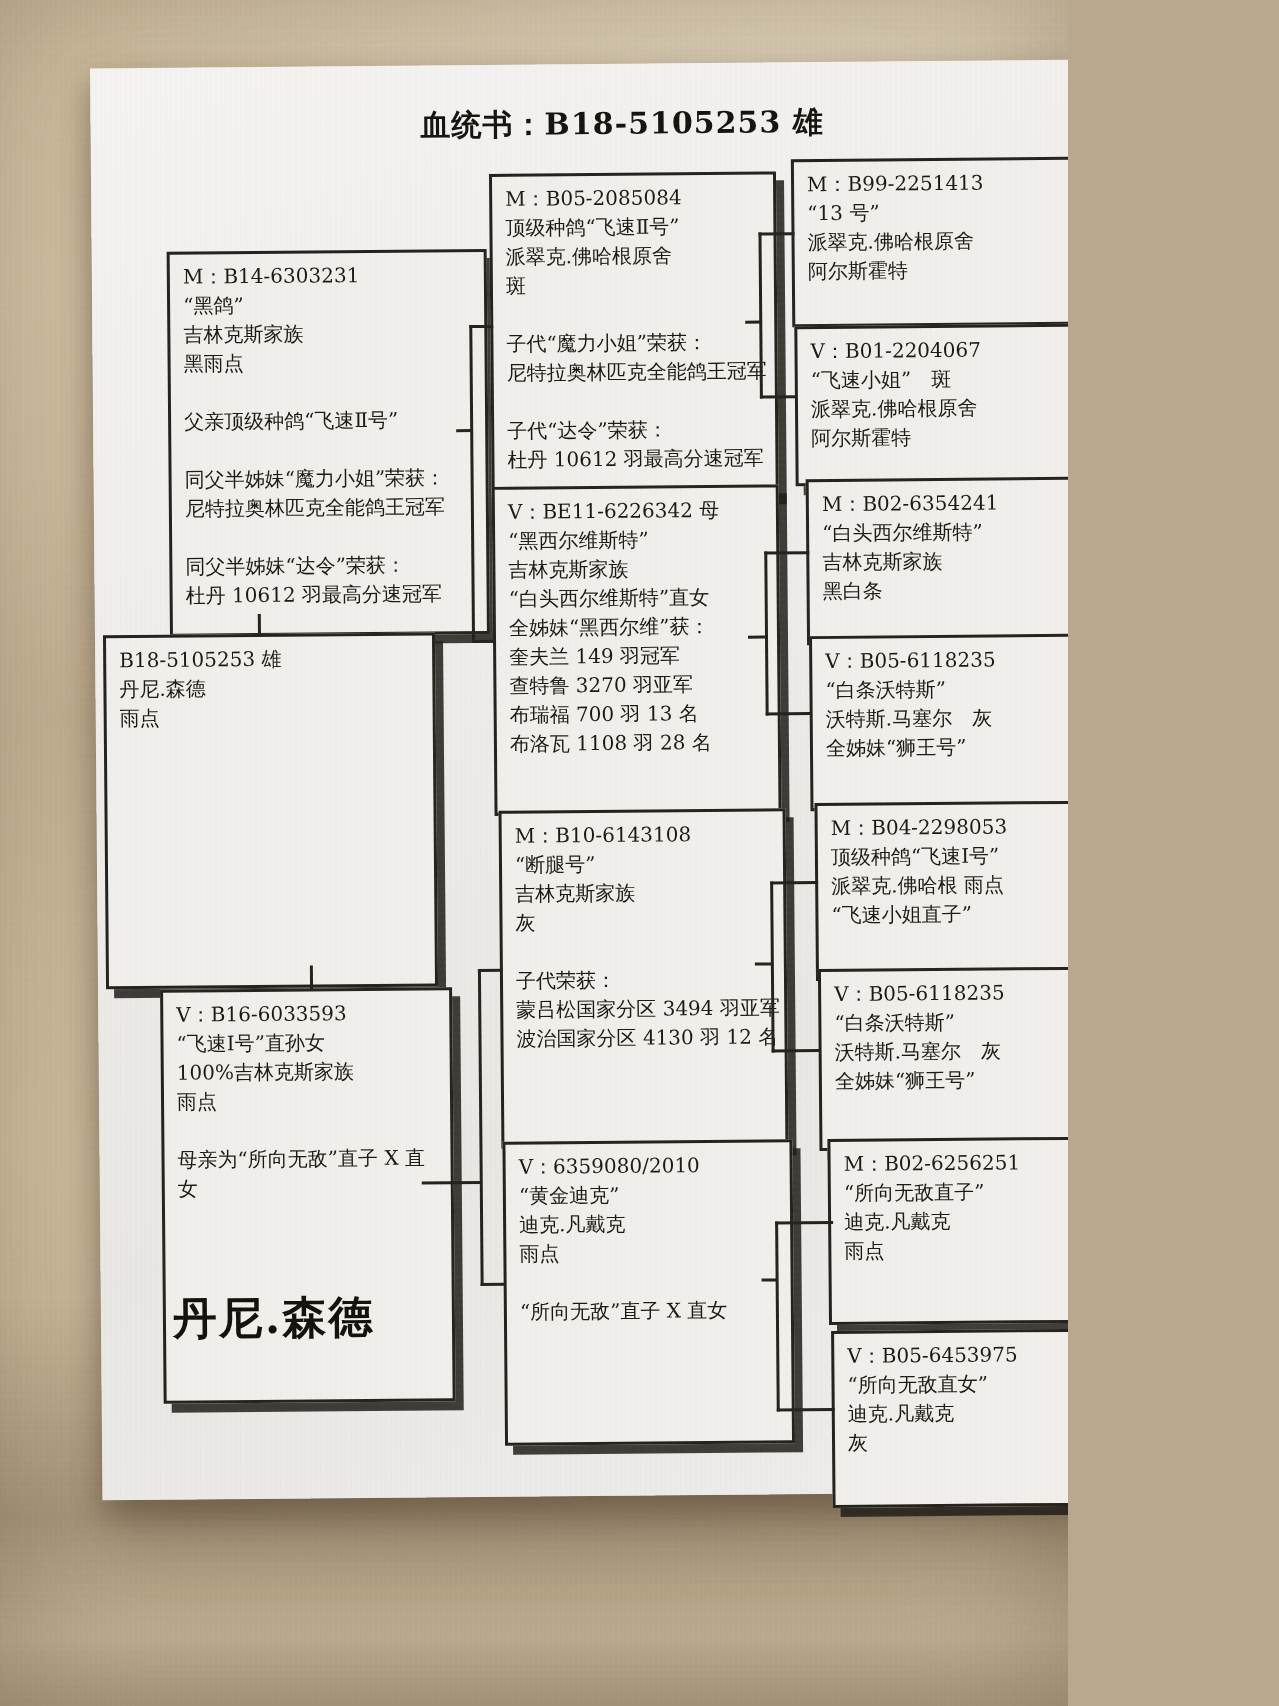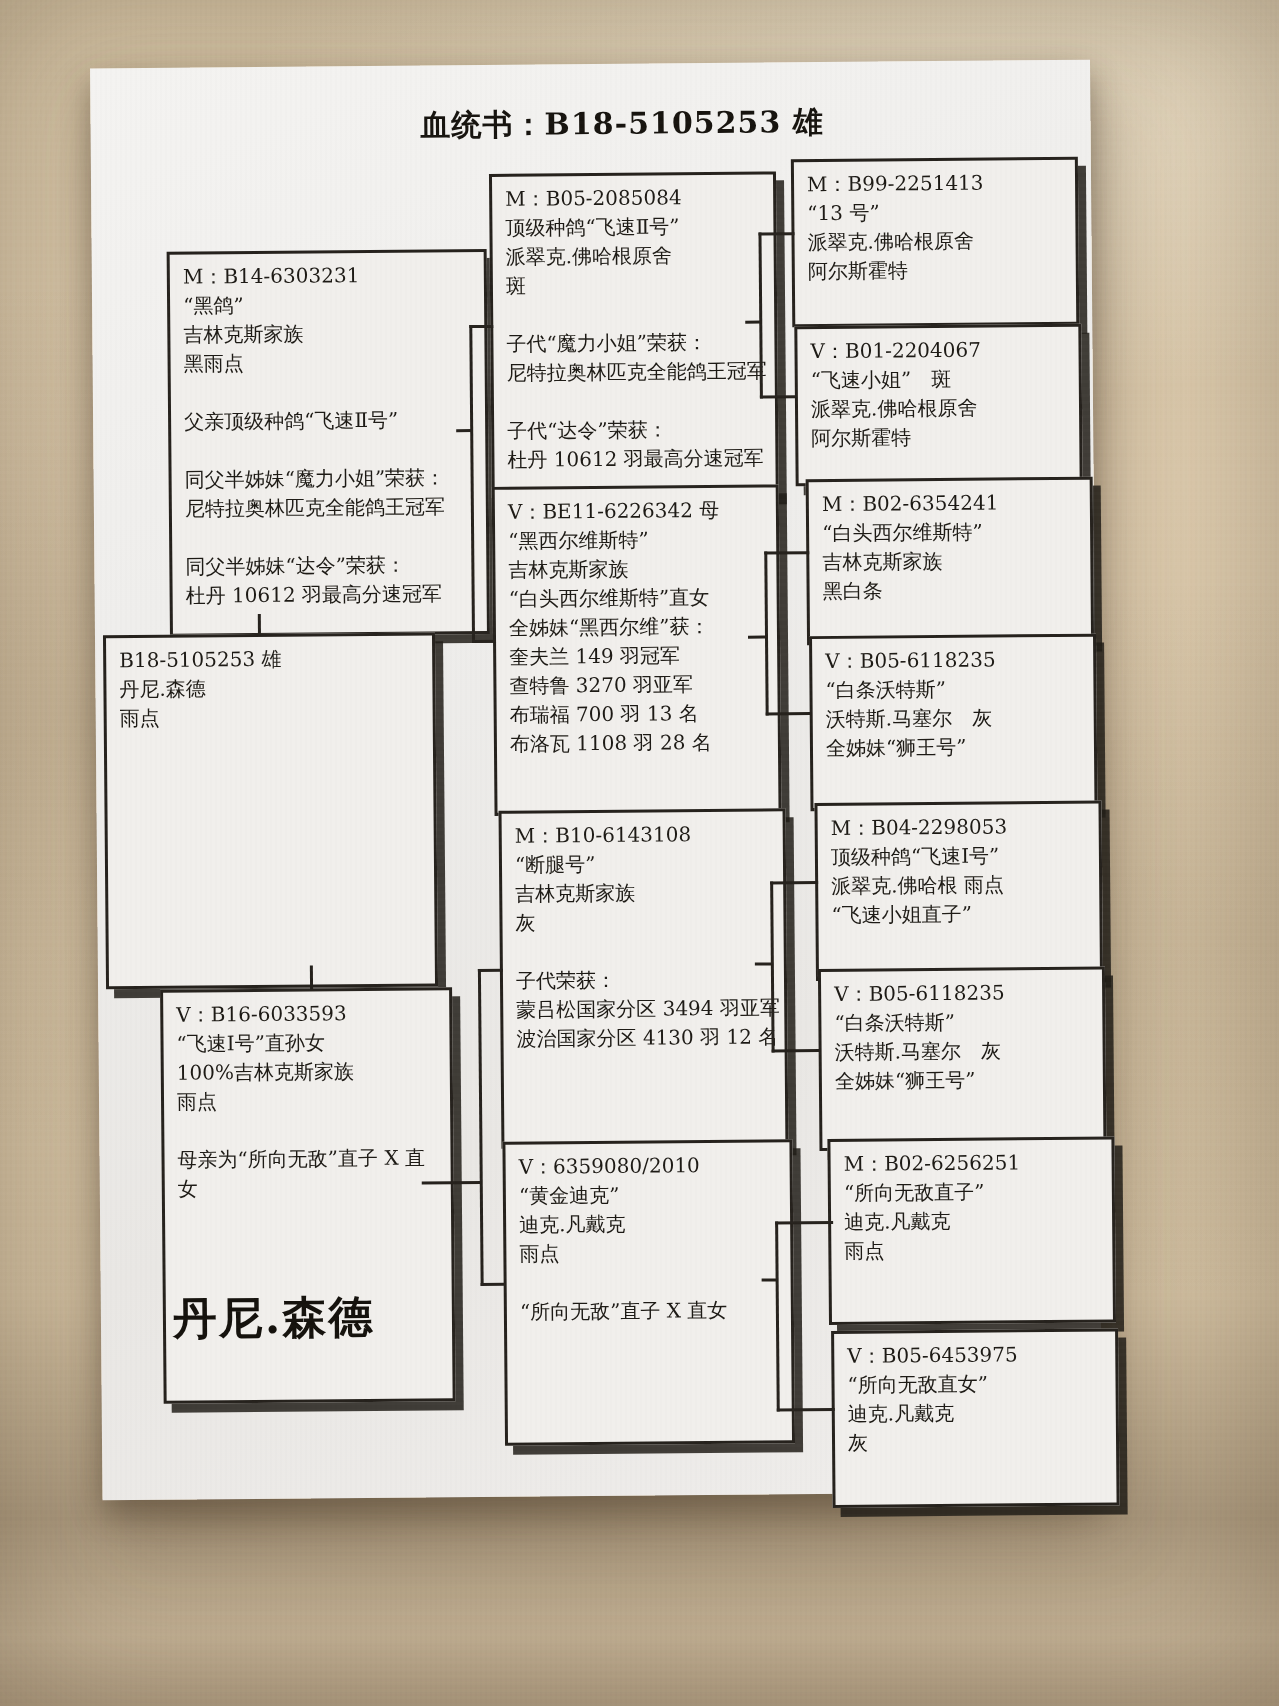--- a/index.html
+++ b/index.html
@@ -1,16 +1,16 @@
 <!DOCTYPE html>
 <html><head>
 <meta charset="utf-8">
 <style>
   html,body{margin:0;padding:0;background:#b9a88c;}
-  .photo{position:relative;width:1279px;height:1706px;overflow:hidden;
+  .photo{position:relative;width:1068px;height:1706px;overflow:hidden;
     font-family:"DejaVu Serif","Liberation Serif",serif;
     background:
       radial-gradient(1200px 500px at 75% 6%, rgba(255,250,236,.40), transparent 60%),
       radial-gradient(900px 700px at 6% 42%, rgba(110,92,64,.16), transparent 62%),
       radial-gradient(1000px 600px at 96% 55%, rgba(110,92,64,.14), transparent 60%),
       linear-gradient(180deg,#d2c1a3 0%,#dccaad 28%,#d8c6a8 55%,#cfbd9f 76%,#a9977c 89%,#c1af93 96%,#b3a085 100%);
   }
   .photo::before{content:"";position:absolute;inset:0;pointer-events:none;
     box-shadow:inset 0 0 140px rgba(88,72,48,.35);}
   .photo::after{content:"";position:absolute;inset:0;pointer-events:none;opacity:.5;

